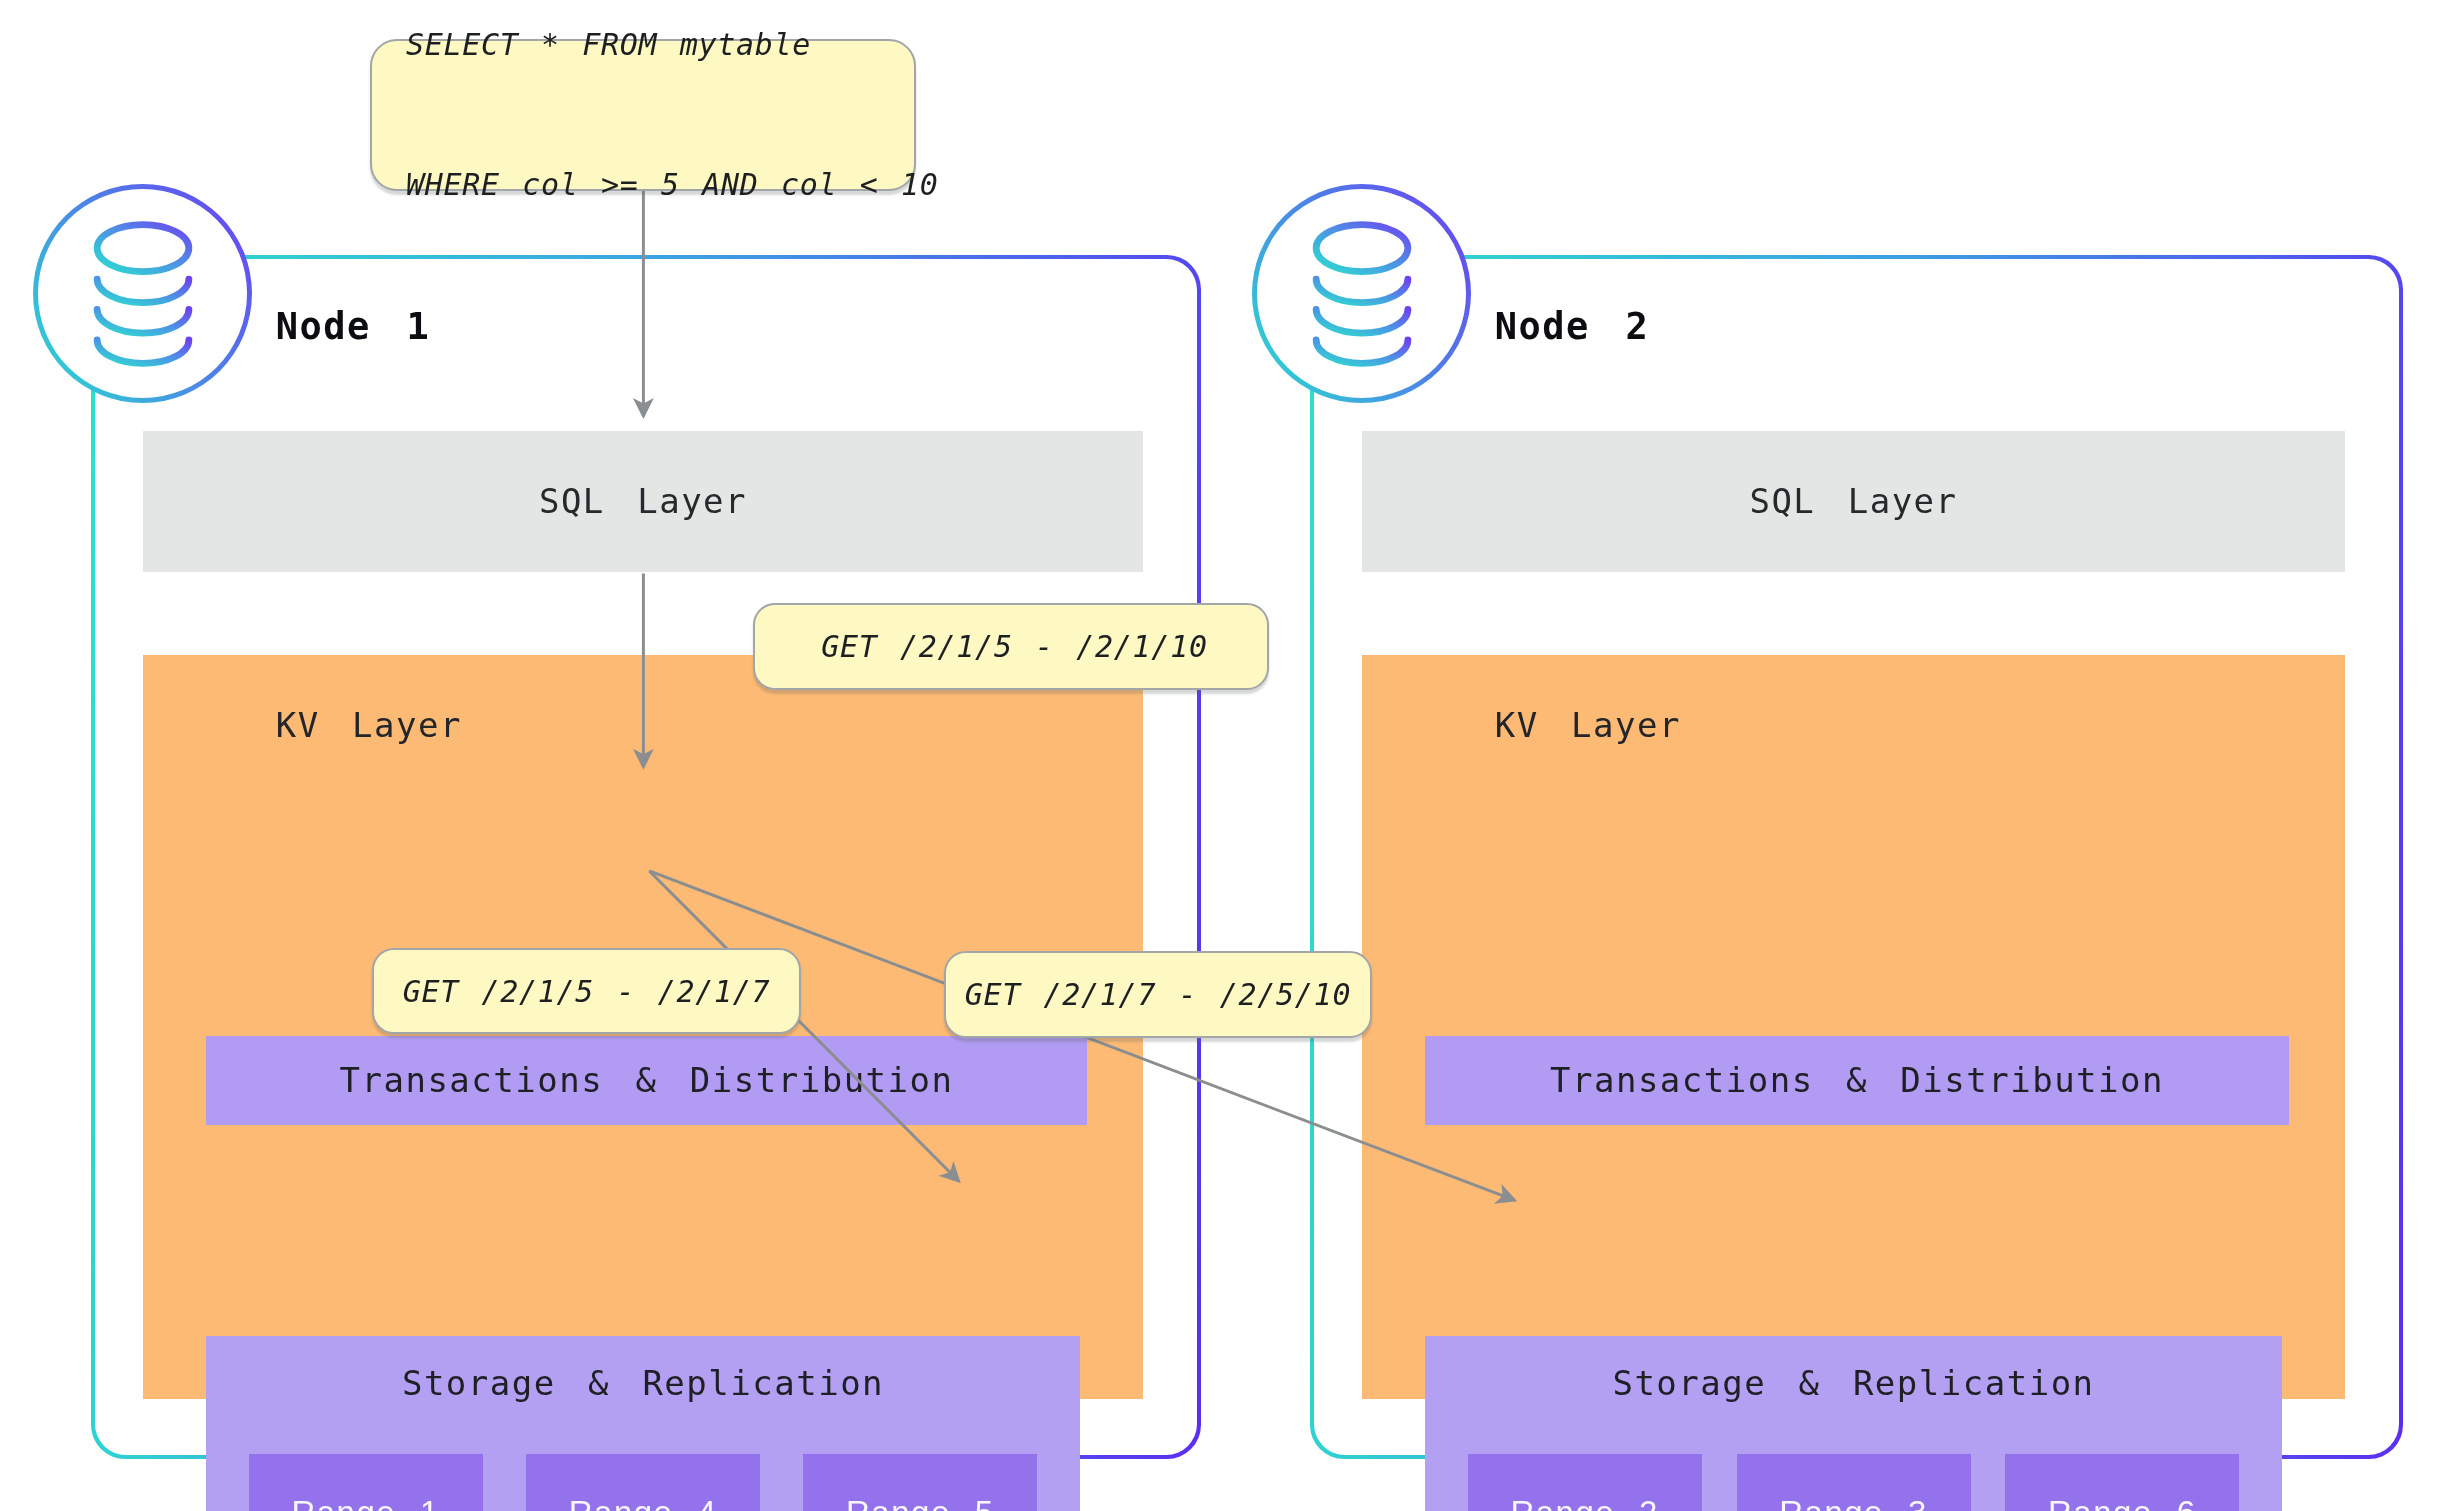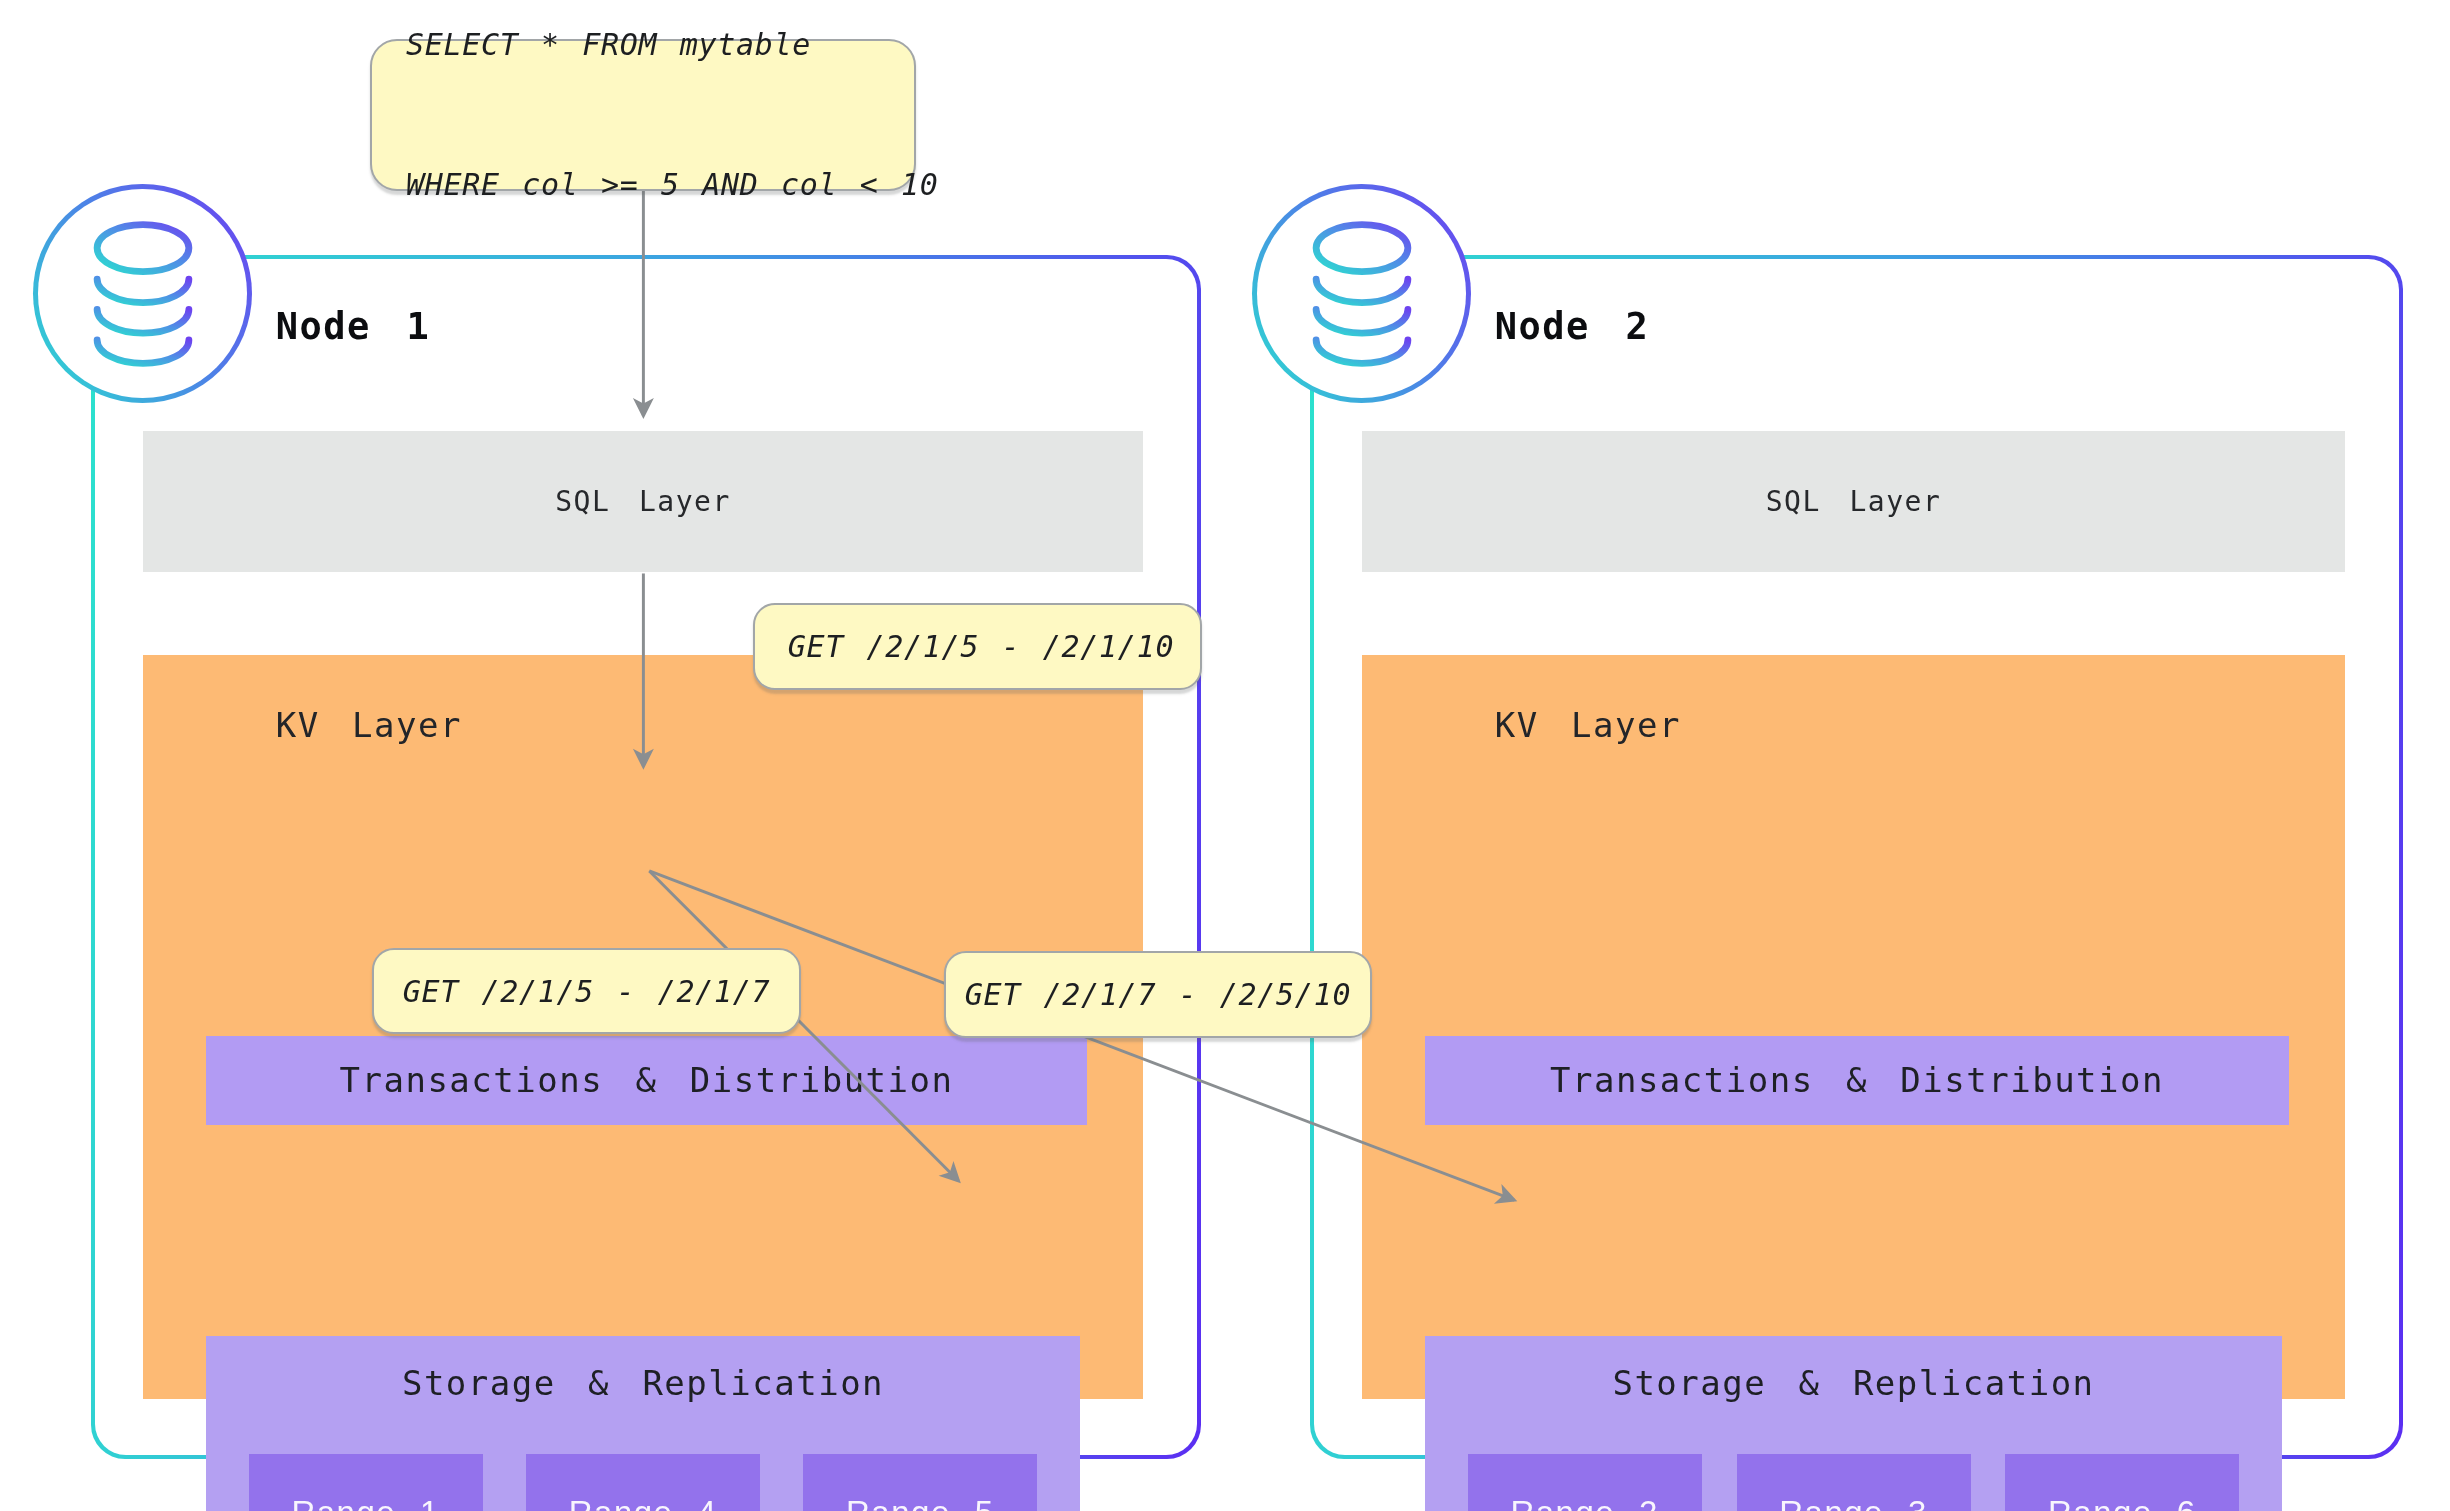--- a/index.html
+++ b/index.html
@@ -17,21 +17,21 @@
   #node-2 { left:1310px; width:1093px; }
 
   .node-title {
     position:absolute; left:181px; top:46px; font-weight:bold; font-size:37px;
     letter-spacing:1.5px; word-spacing:12px; color:#0c0d10; z-index:2; white-space:nowrap;
   }
 
   .sql-bar {
     position:absolute; left:48px; right:54px; top:172px; height:141px;
     background:#e4e6e5; display:flex; align-items:center; justify-content:center;
-    font-size:28px; letter-spacing:1.5px; word-spacing:10.4px; color:#26282b; z-index:2;
+    font-size:34px; letter-spacing:1.5px; word-spacing:10.4px; color:#26282b; z-index:2;
   }
 
   .kv-box {
     position:absolute; left:48px; right:54px; top:396px; height:744px;
     background:#fdba74; z-index:2;
   }
   .kv-label {
     position:absolute; left:133px; top:50px; font-size:34px;
     letter-spacing:1.5px; word-spacing:10.4px; color:#232529; white-space:nowrap;
   }
@@ -83,21 +83,21 @@
     box-shadow:0 3.7px 2.2px rgba(90,94,97,0.25); z-index:5;
     display:flex; align-items:center; color:#1d1f21;
     font-style:italic; font-size:30px; letter-spacing:0.7px; word-spacing:3.7px;
   }
   #select-callout {
     left:370px; top:39px; width:546px; height:152px; border-radius:27px;
     padding-left:34px;
   }
   #select-callout .code-lines { line-height:1.55; white-space:pre; }
   .get-callout { justify-content:center; border-radius:22px; white-space:nowrap; }
-  #get-full  { left:753px; top:603px;  width:449px; height:87px;padding-left:7px; }
+  #get-full  { left:753px; top:603px;  width:516px; height:87px;padding-left:7px; }
   #get-left  { left:372px;  top:948px; width:429px; height:86px; }
   #get-right { left:944px; top:951px; width:428px; height:87px; }
 </style>
 </head>
 <body>
 
 <div class="node" id="node-1">
   <div class="node-inner">
     <div class="node-title">Node 1</div>
 

